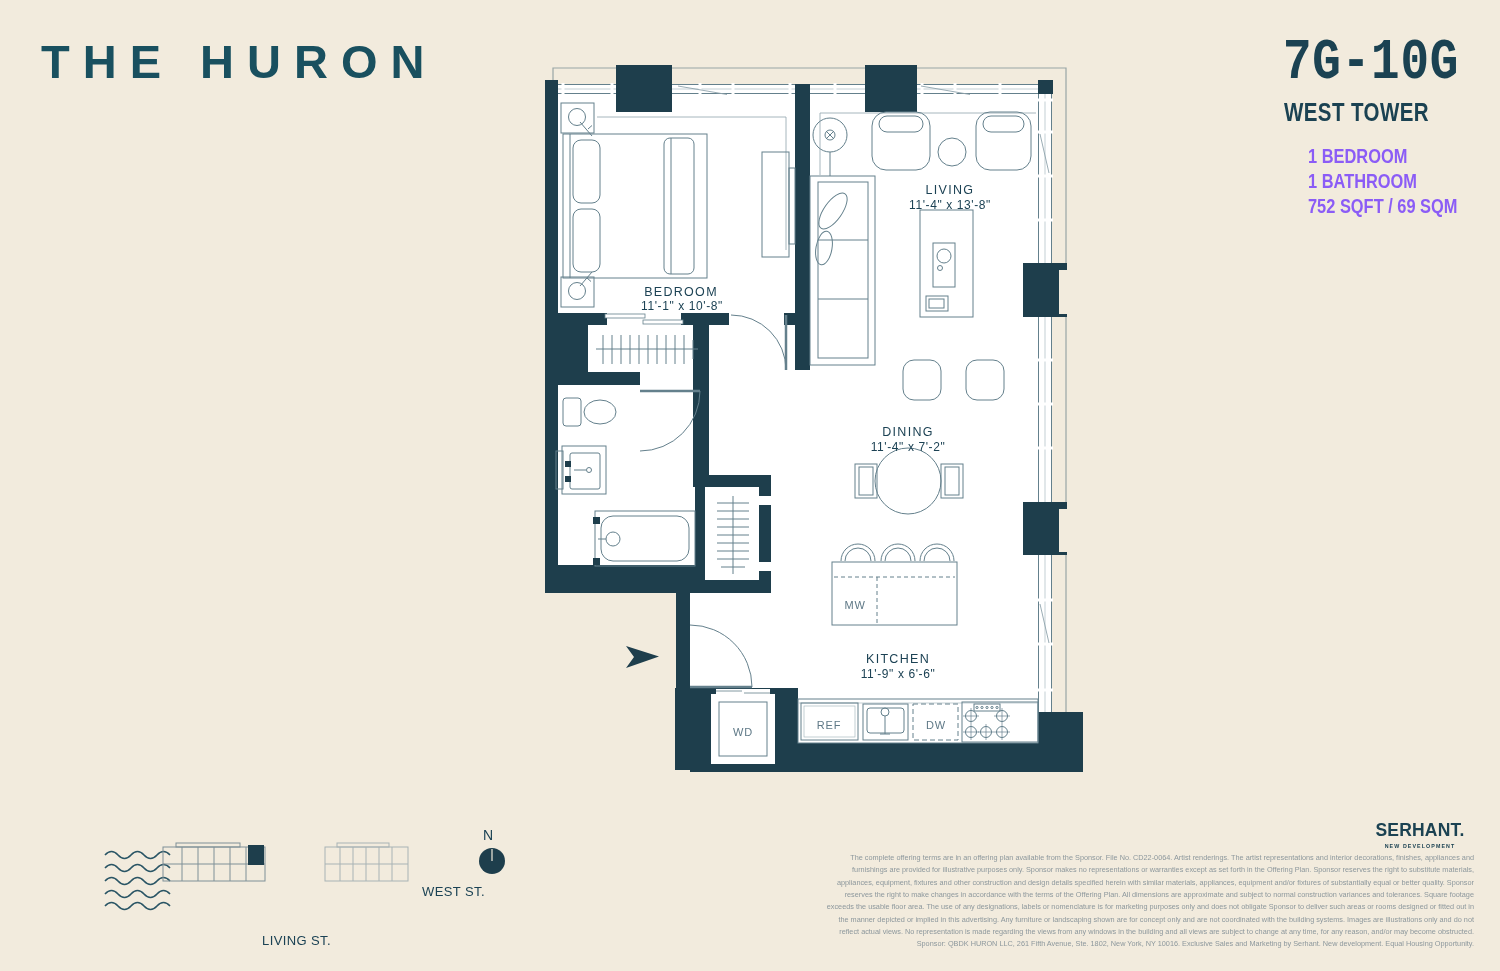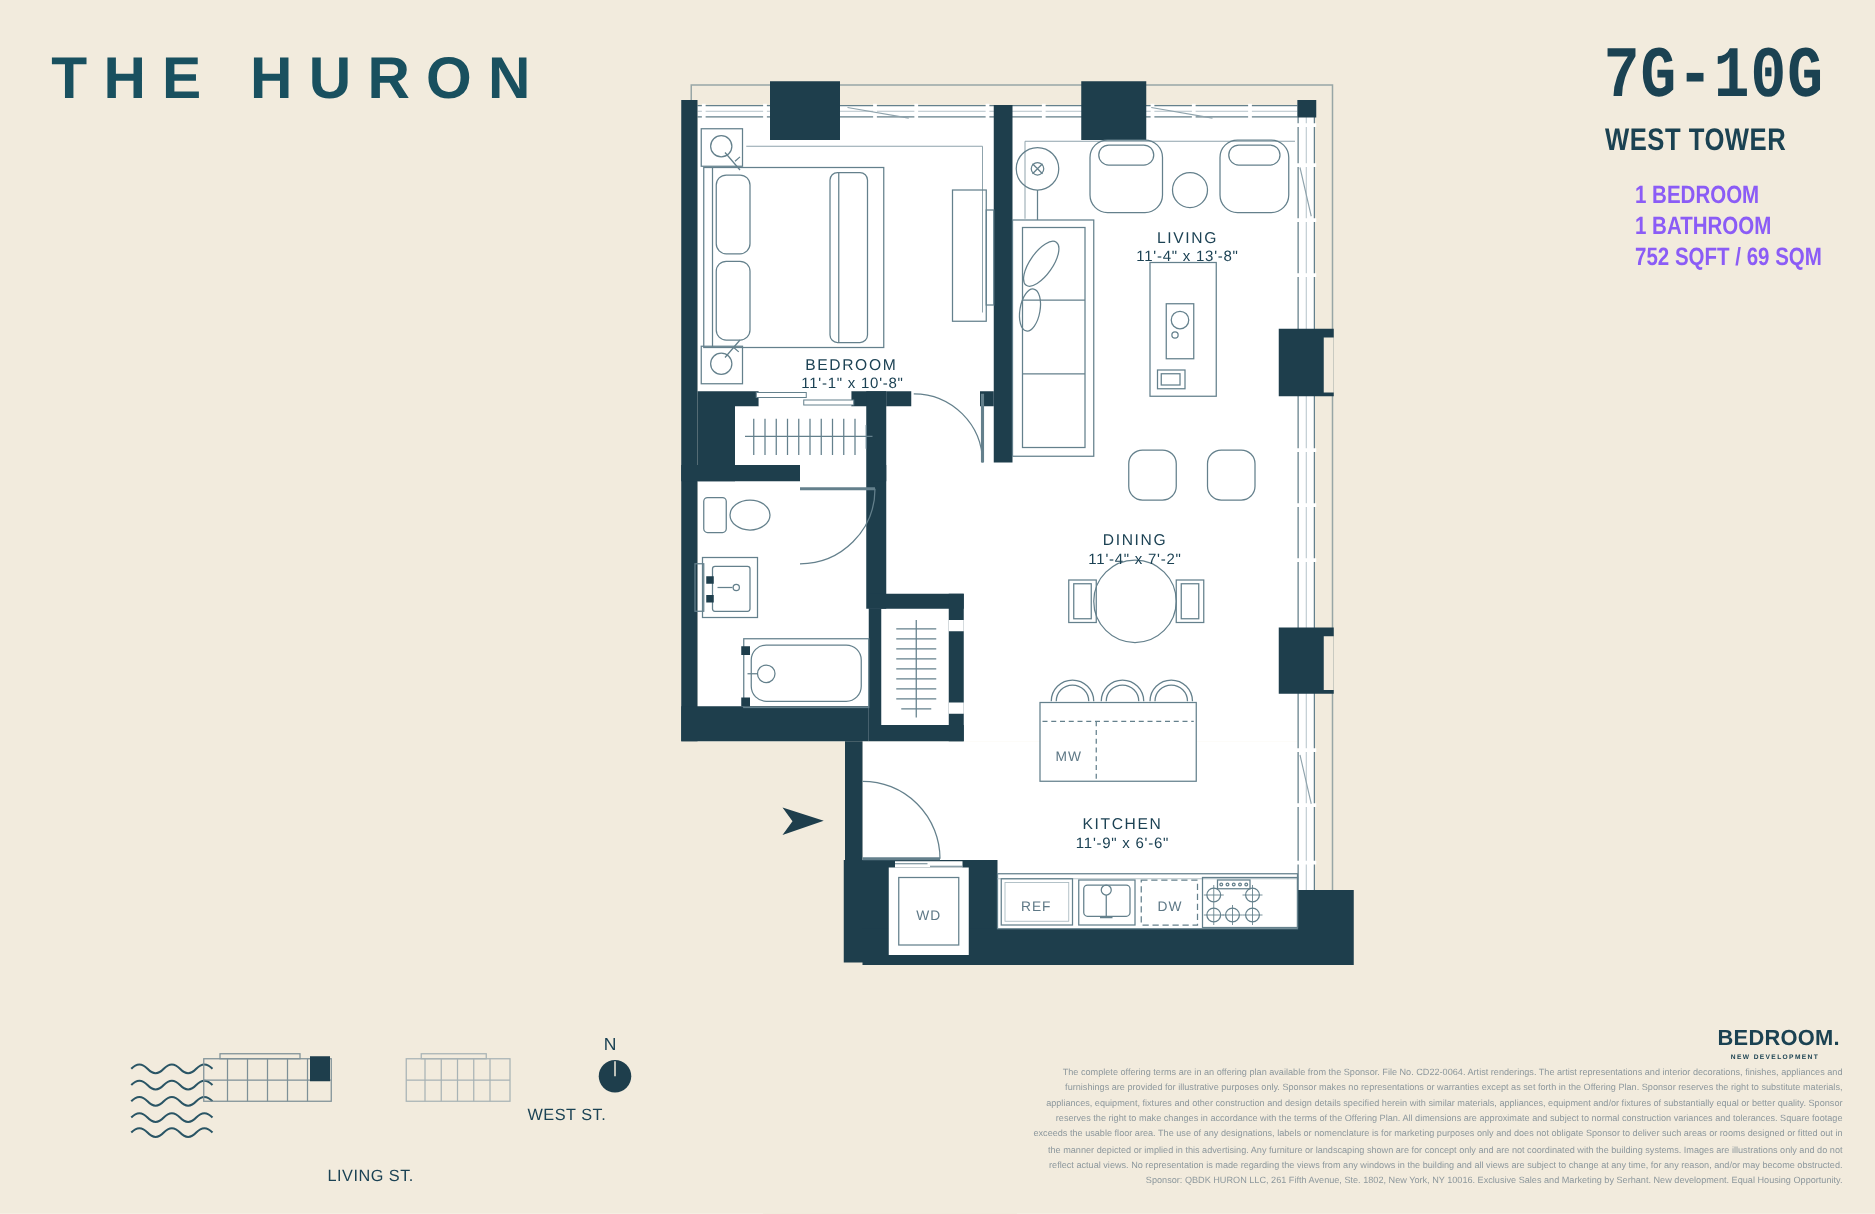--- a/index.html
+++ b/index.html
@@ -265,19 +265,19 @@
       <path d="M492,849 V861" stroke="#F2EBDD" stroke-width="1.2"></path>
     </g>
   </svg>
 
   <div class="abs street" style="left:422px;top:854px">WEST ST.</div>
   <div class="abs street" style="left:262px;top:903px">LIVING ST.</div>
   <div class="abs" id="compass-n">N</div>
 
 
   <div class="abs" id="serhant">
-    <div class="big">BEDROOM.</div>
+    <div class="big">SERHANT.</div>
     <div class="sub">NEW DEVELOPMENT</div>
   </div>
 
   <div class="abs" id="legal">The complete offering terms are in an offering plan available from the Sponsor. File No. CD22-0064. Artist renderings. The artist representations and interior decorations, finishes, appliances and furnishings are provided for illustrative purposes only. Sponsor makes no representations or warranties except as set forth in the Offering Plan. Sponsor reserves the right to substitute materials, appliances, equipment, fixtures and other construction and design details specified herein with similar materials, appliances, equipment and/or fixtures of substantially equal or better quality. Sponsor reserves the right to make changes in accordance with the terms of the Offering Plan. All dimensions are approximate and subject to normal construction variances and tolerances. Square footage exceeds the usable floor area. The use of any designations, labels or nomenclature is for marketing purposes only and does not obligate Sponsor to deliver such areas or rooms designed or fitted out in the manner depicted or implied in this advertising. Any furniture or landscaping shown are for concept only and are not coordinated with the building systems. Images are illustrations only and do not reflect actual views. No representation is made regarding the views from any windows in the building and all views are subject to change at any time, for any reason, and/or may become obstructed. Sponsor: QBDK HURON LLC, 261 Fifth Avenue, Ste. 1802, New York, NY 10016. Exclusive Sales and Marketing by Serhant. New development. Equal Housing Opportunity.</div>
 
 </div>
 
 </body></html>

